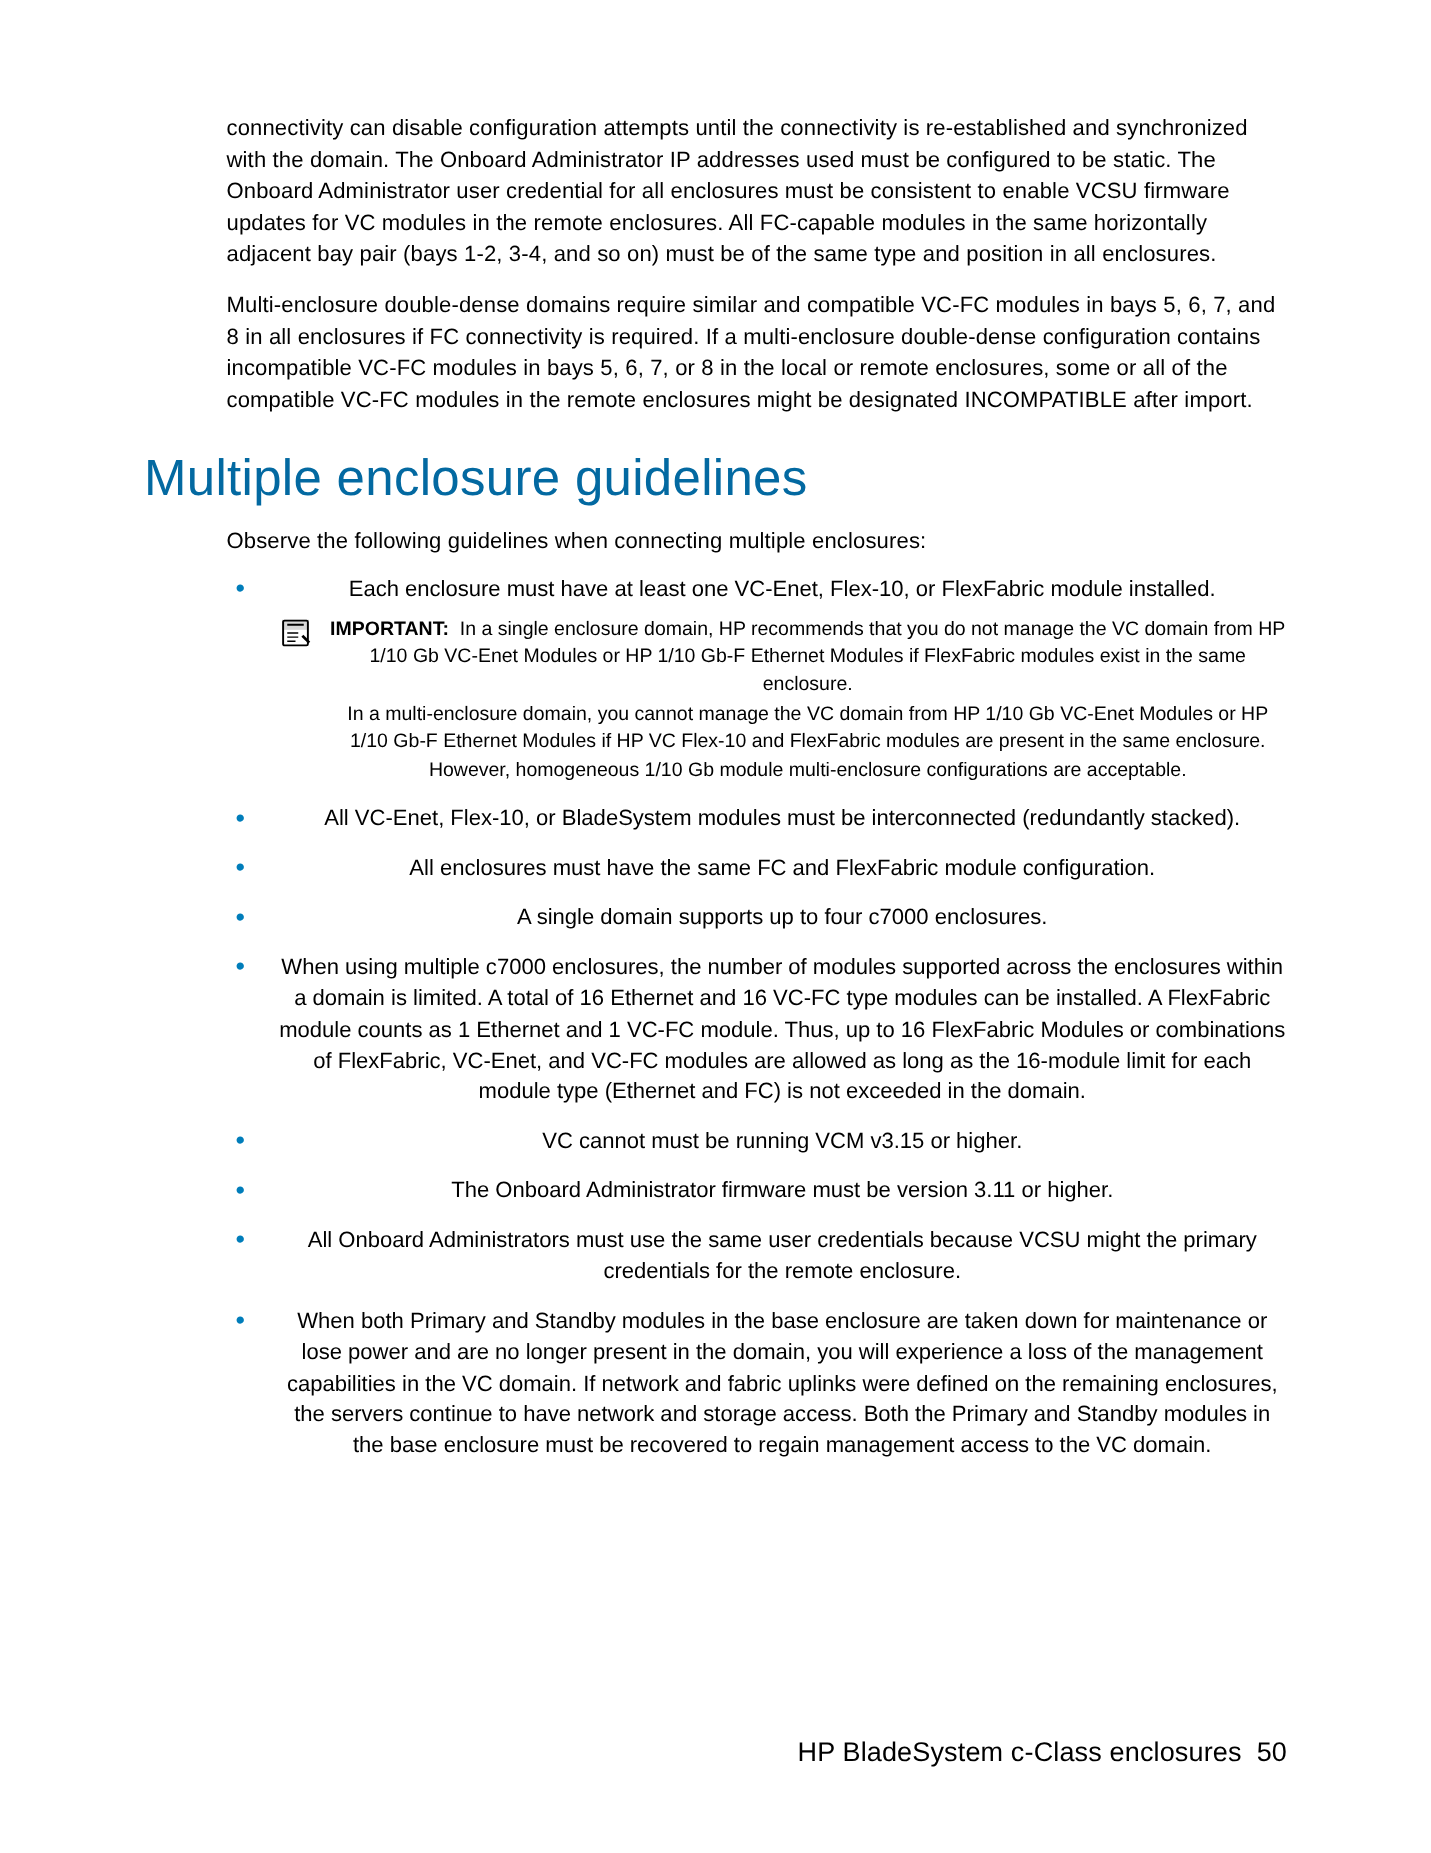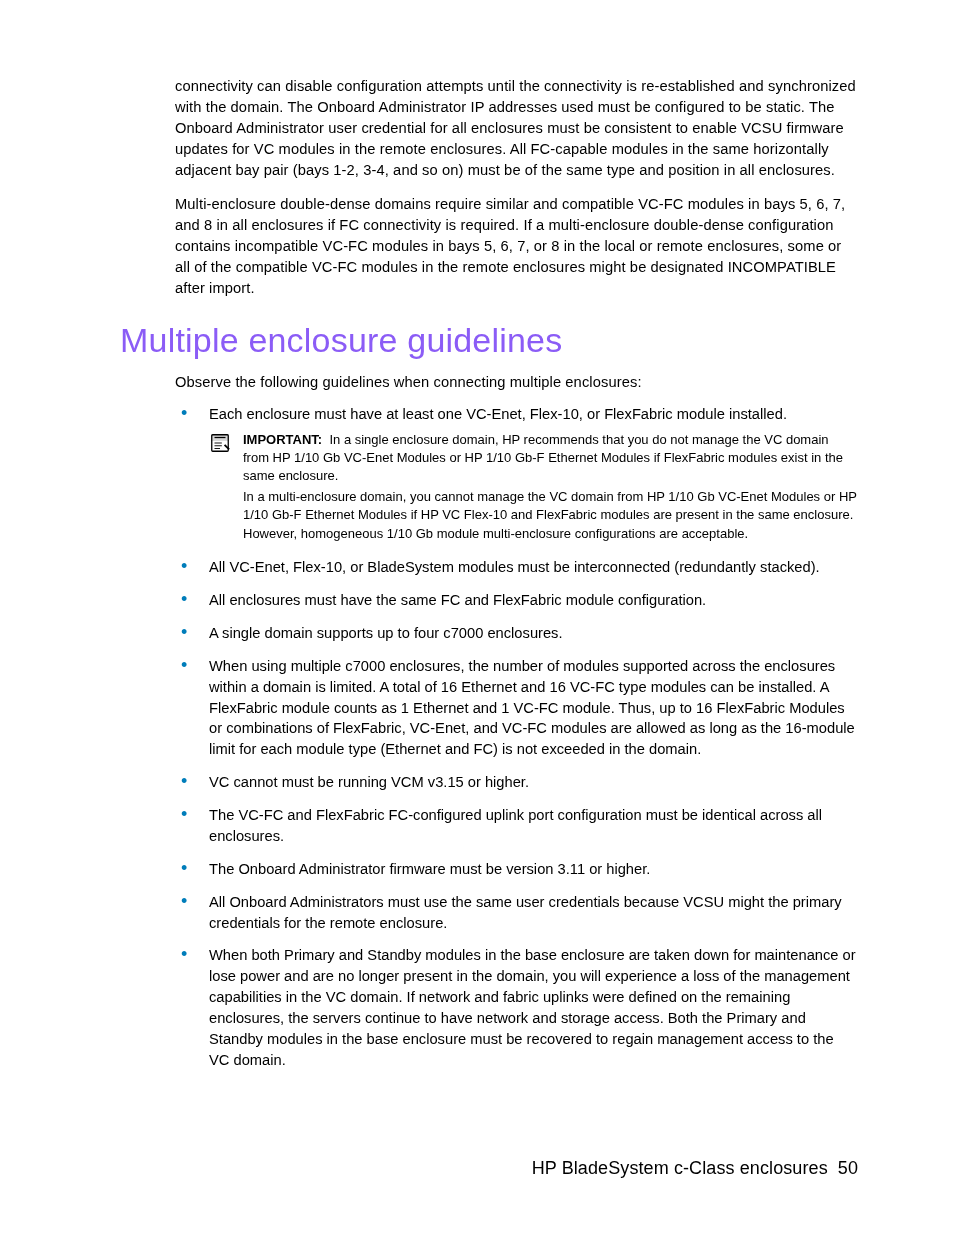--- a/index.html
+++ b/index.html
@@ -11,40 +11,41 @@
     background: #ffffff;
     font-family: Arial, Helvetica, sans-serif;
     color: #000000;
     position: relative;
   }
   .page {
     position: relative;
     width: 954px;
     height: 1235px;
     box-sizing: border-box;
-    padding: 76px 96px 0 120px;
+    padding: 76px 96px 0 96px;
   }
   .body-text {
     font-size: 14.7px;
     line-height: 1.42;
     margin: 0 0 14px 55px;
     letter-spacing: 0.1px;
   }
   h1.section-heading {
     font-family: Arial, Helvetica, sans-serif;
     font-weight: 400;
     font-size: 34px;
-    color: #8b5cf6;
+    color: #0369a1;
     margin: 22px 0 12px 0;
     letter-spacing: 0.2px;
   }
   ul.bullets {
     list-style: none;
     margin: 4px 0 0 55px;
     padding: 0;
+    text-align: center;
   }
   ul.bullets > li {
     position: relative;
     font-size: 14.7px;
     line-height: 1.42;
     padding-left: 34px;
     margin: 0 0 12px 0;
   }
   ul.bullets > li::before {
     content: "•";
@@ -125,21 +126,20 @@
       </div>
     </li>
   </ul>
 
   <ul class="bullets">
     <li>All VC-Enet, Flex-10, or BladeSystem modules must be interconnected (redundantly stacked).</li>
     <li>All enclosures must have the same FC and FlexFabric module configuration.</li>
     <li>A single domain supports up to four c7000 enclosures.</li>
     <li>When using multiple c7000 enclosures, the number of modules supported across the enclosures within a domain is limited. A total of 16 Ethernet and 16 VC-FC type modules can be installed. A FlexFabric module counts as 1 Ethernet and 1 VC-FC module. Thus, up to 16 FlexFabric Modules or combinations of FlexFabric, VC-Enet, and VC-FC modules are allowed as long as the 16-module limit for each module type (Ethernet and FC) is not exceeded in the domain.</li>
     <li>VC cannot must be running VCM v3.15 or higher.</li>
-    <li>The VC-FC and FlexFabric FC-configured uplink port configuration must be identical across all enclosures.</li>
     <li>The Onboard Administrator firmware must be version 3.11 or higher.</li>
     <li>All Onboard Administrators must use the same user credentials because VCSU might the primary credentials for the remote enclosure.</li>
     <li>When both Primary and Standby modules in the base enclosure are taken down for maintenance or lose power and are no longer present in the domain, you will experience a loss of the management capabilities in the VC domain. If network and fabric uplinks were defined on the remaining enclosures, the servers continue to have network and storage access. Both the Primary and Standby modules in the base enclosure must be recovered to regain management access to the VC domain.</li>
   </ul>
 
   <div class="footer">
     <span>HP BladeSystem c-Class enclosures</span><span class="pn">50</span>
   </div>
 
 </div>

